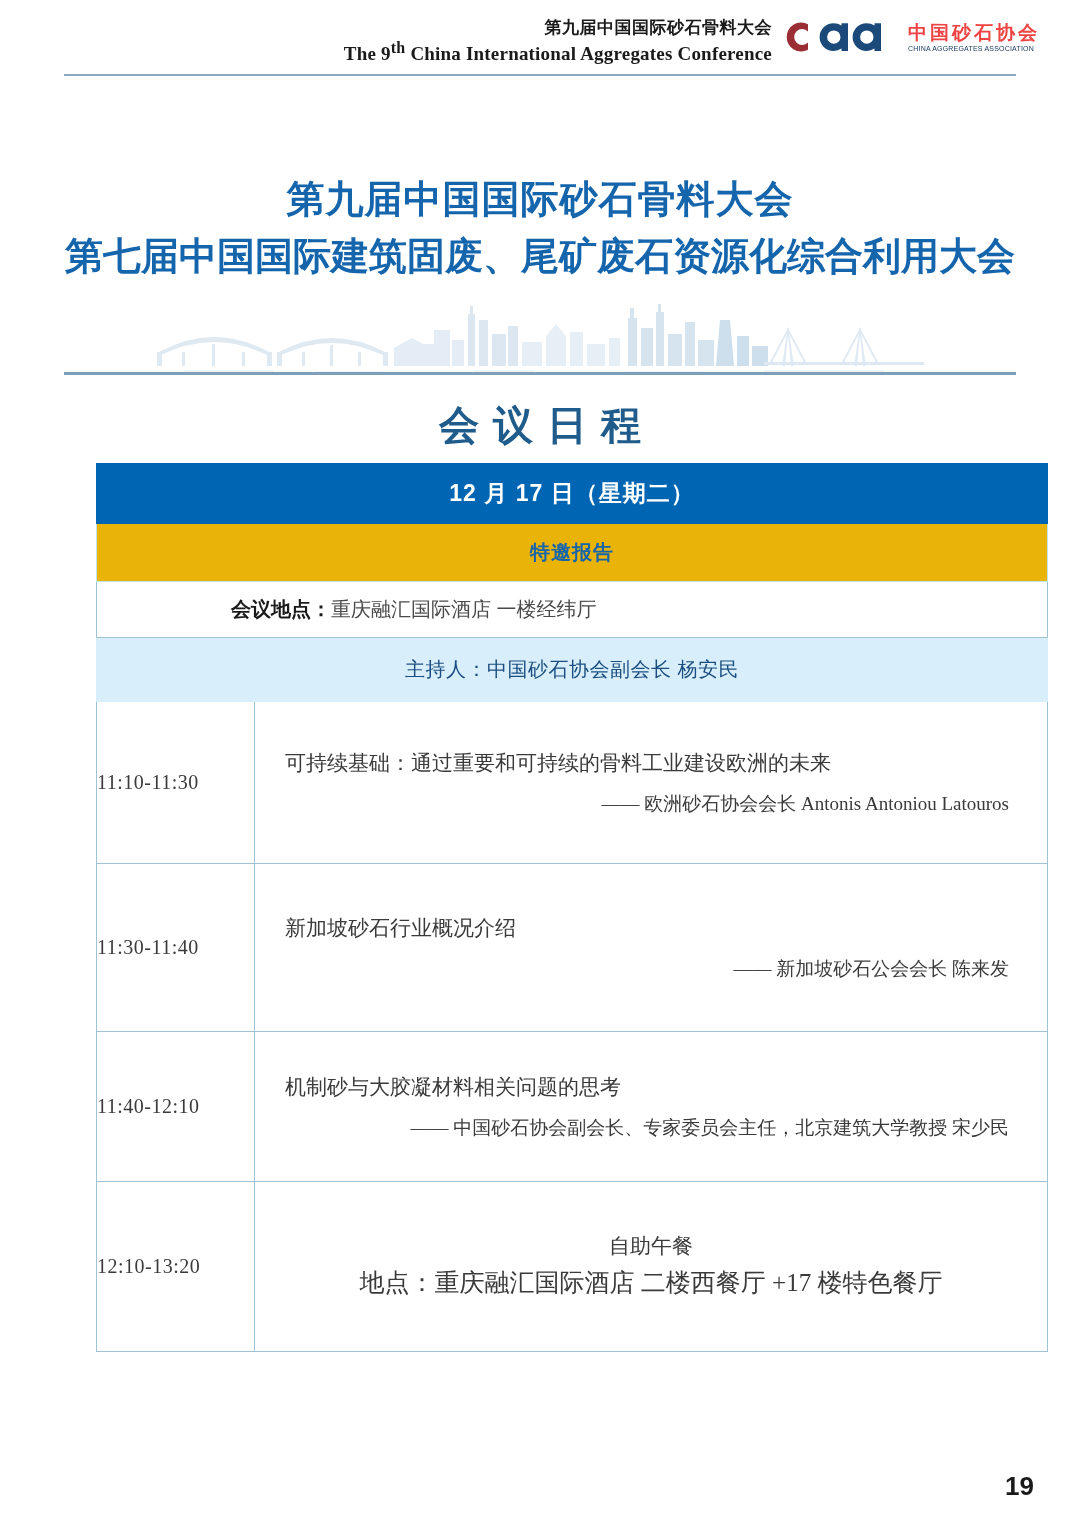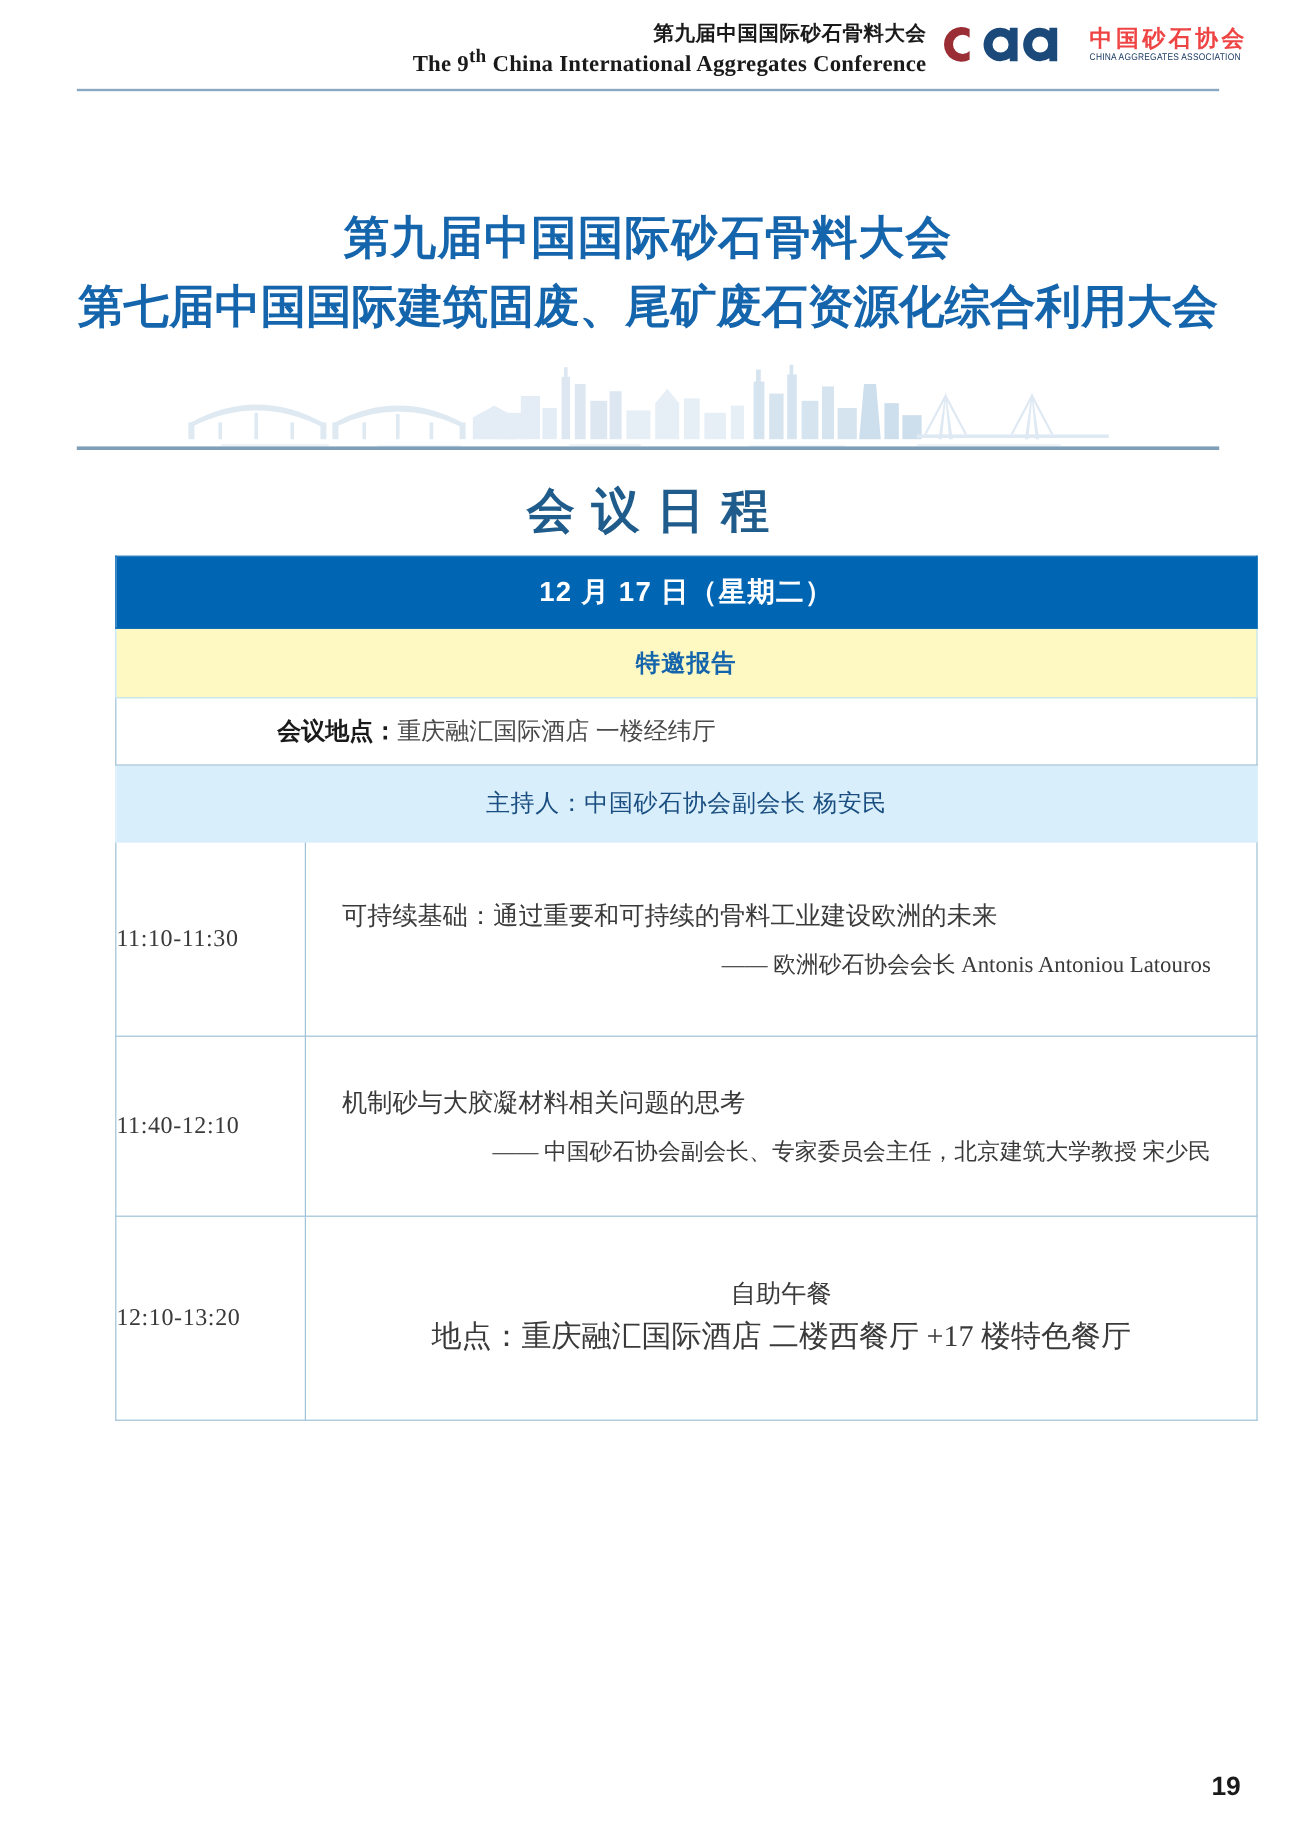--- a/index.html
+++ b/index.html
@@ -165,21 +165,21 @@
     border-color: #0066b3;
     color: #ffffff;
     text-align: center;
     font-size: 23px;
     font-weight: bold;
     height: 60px;
     letter-spacing: 1px;
   }
 
   .row-session td {
-    background: #fef9c3;
+    background: #eab308;
     border-color: #bde3f7;
     color: #1565ad;
     text-align: center;
     font-size: 20px;
     font-weight: bold;
     height: 58px;
     letter-spacing: 1px;
   }
 
   .row-info td {
@@ -247,21 +247,21 @@
     font-size: 25px;
     line-height: 1.6;
   }
 
   
   .page-number {
     position: absolute;
     bottom: 26px;
     right: 46px;
     font-family: "Liberation Sans", sans-serif;
-    font-size: 22px;
+    font-size: 26px;
     font-weight: bold;
     color: #1a1a1a;
     text-align: right;
   }
 </style>
 </head>
 <body>
 
 <div class="page-header">
   <div class="header-titles">
@@ -390,20 +390,27 @@
     </tr>
 
     <tr class="row-item tall-1">
       <td class="time-cell">11:10-11:30</td>
       <td class="detail-cell">
         <div class="talk-title">可持续基础：通过重要和可持续的骨料工业建设欧洲的未来</div>
         <div class="talk-speaker">—— 欧洲砂石协会会长 Antonis Antoniou Latouros</div>
       </td>
     </tr>
 
+    <tr class="row-item tall-2">
+      <td class="time-cell">11:30-11:40</td>
+      <td class="detail-cell">
+        <div class="talk-title">新加坡砂石行业概况介绍</div>
+        <div class="talk-speaker">—— 新加坡砂石公会会长  陈来发</div>
+      </td>
+    </tr>
 
     <tr class="row-item tall-3">
       <td class="time-cell">11:40-12:10</td>
       <td class="detail-cell">
         <div class="talk-title">机制砂与大胶凝材料相关问题的思考</div>
         <div class="talk-speaker">—— 中国砂石协会副会长、专家委员会主任，北京建筑大学教授  宋少民</div>
       </td>
     </tr>
 
     <tr class="row-item tall-4">

